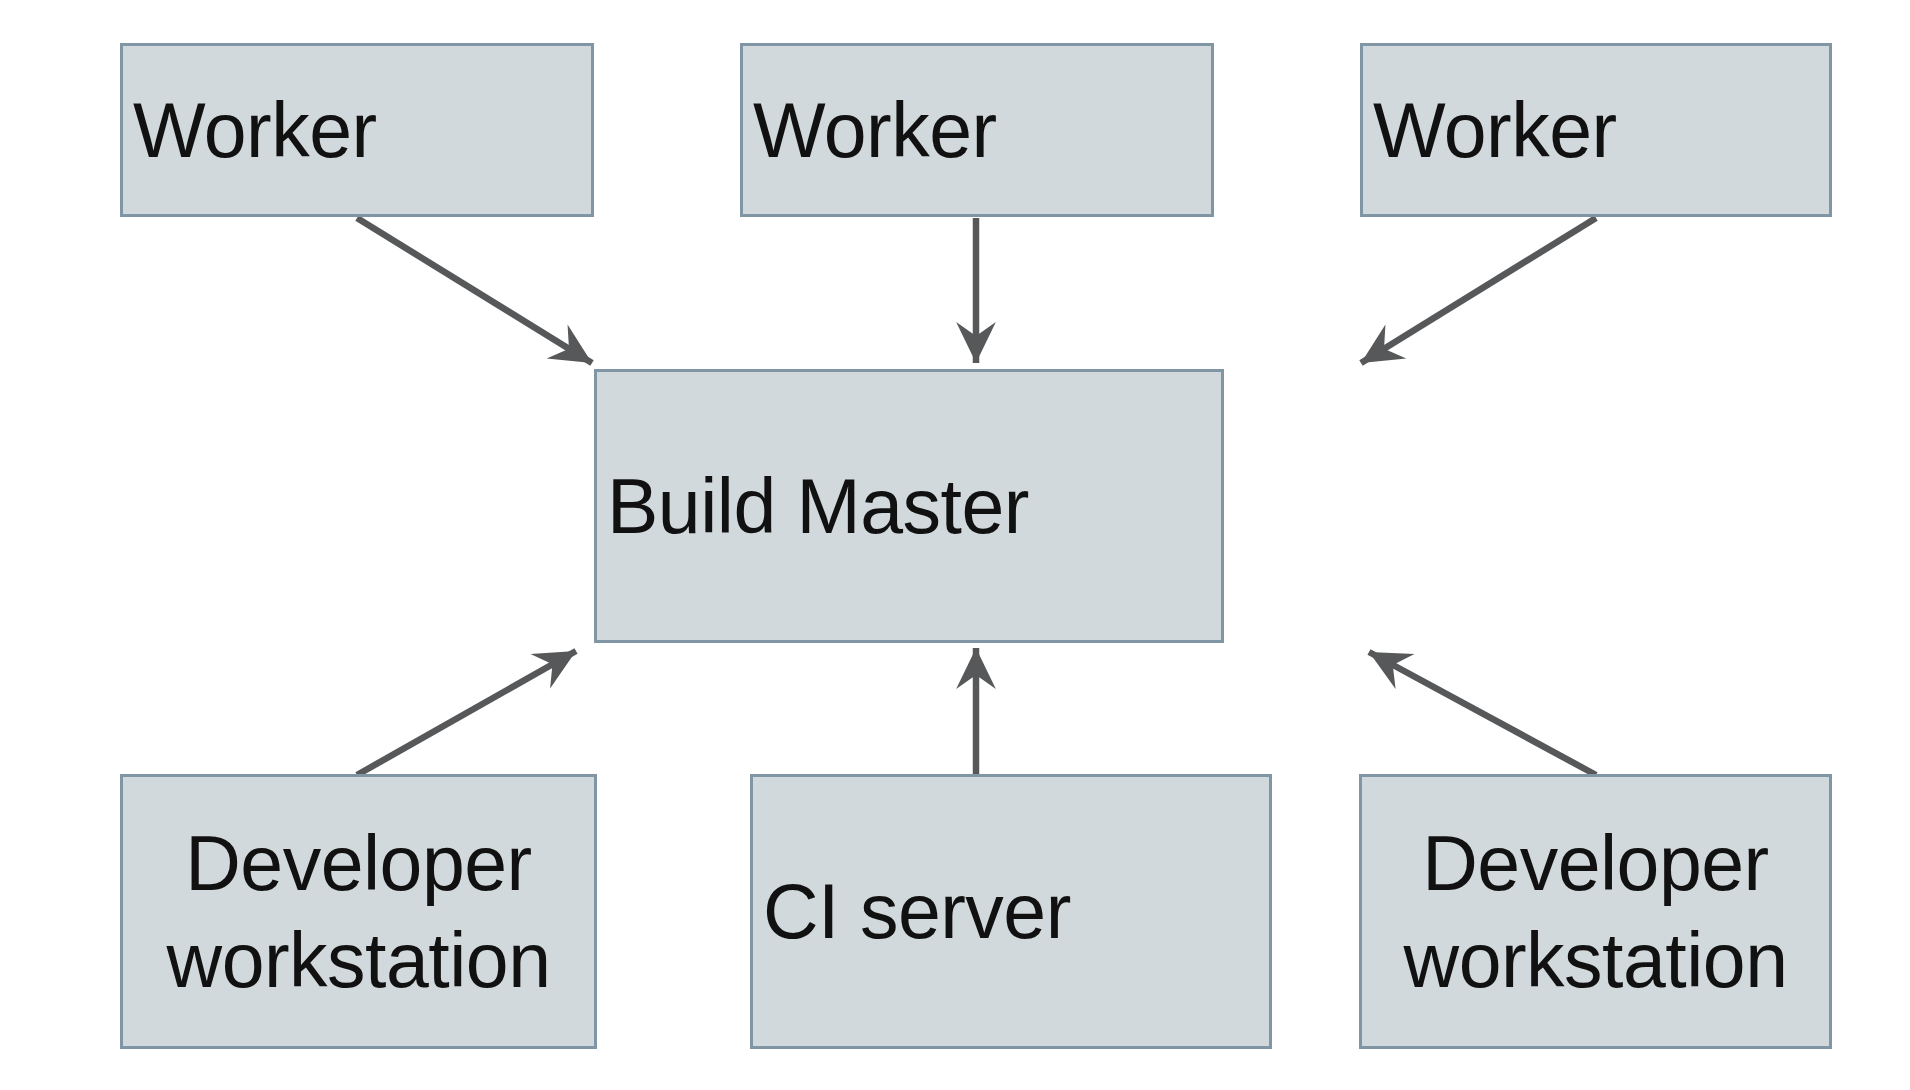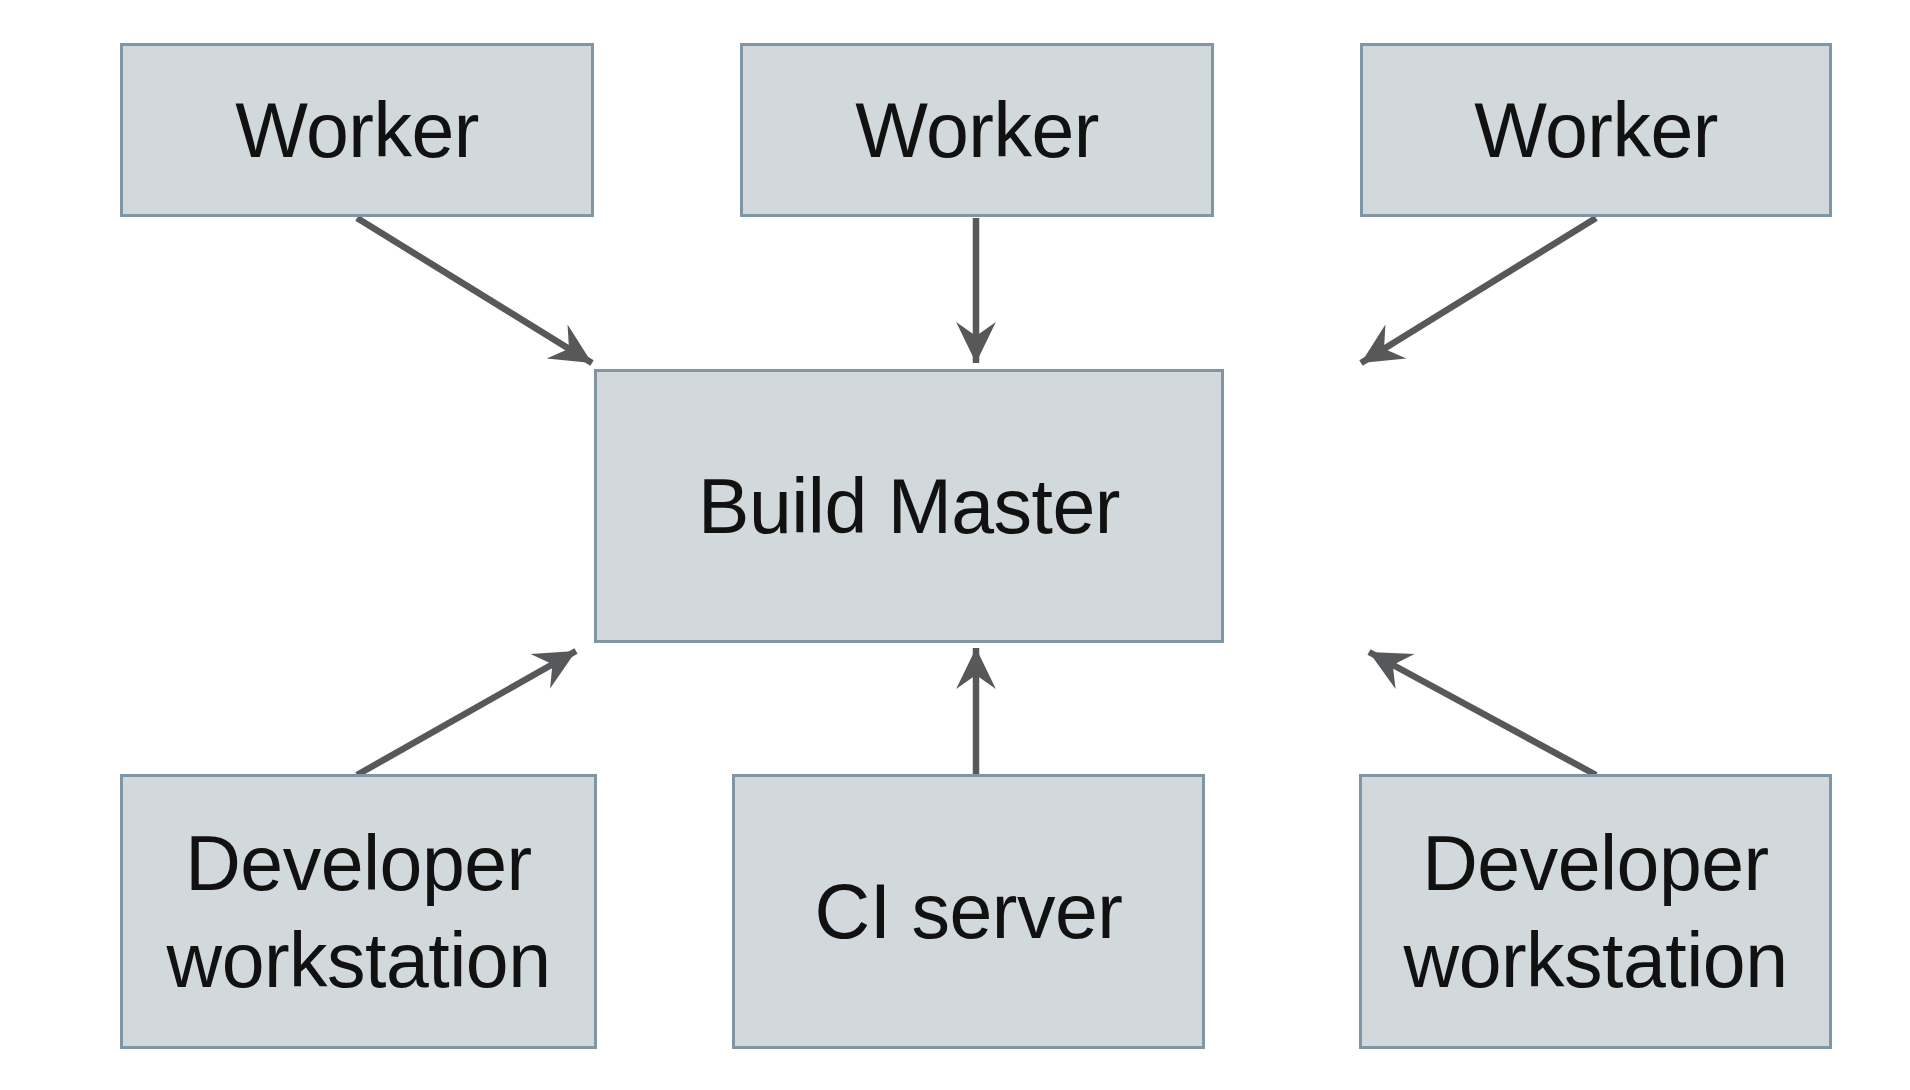--- a/index.html
+++ b/index.html
@@ -32,33 +32,33 @@
     stroke: var(--arrow);
     stroke-width: 6.5;
   }
   #arrowhead path { fill: var(--arrow); }
   .node {
     position: absolute;
     background: var(--node-fill);
     border: 3px solid var(--node-border);
     display: flex;
     align-items: center;
-    justify-content: center;
+    justify-content: flex-start;
     text-align: center;
     color: var(--text);
     font-size: 77px;
     line-height: 1.25;
     letter-spacing: -0.5px;
   }
   .node-worker-1        { left: 120px;  top: 43px;  width: 474px; height: 174px; }
   .node-worker-2        { left: 740px;  top: 43px;  width: 474px; height: 174px; }
   .node-worker-3        { left: 1360px; top: 43px;  width: 472px; height: 174px; }
   .node-build-master    { left: 594px;  top: 369px; width: 630px; height: 274px; }
   .node-dev-ws-left     { left: 120px;  top: 774px; width: 477px; height: 275px; }
-  .node-ci-server       { left: 732px;  top: 774px; width: 473px; height: 275px; }
+  .node-ci-server       { left: 750px;  top: 774px; width: 522px; height: 275px; }
   .node-dev-ws-right    { left: 1359px; top: 774px; width: 473px; height: 275px; }
   .node-label { display: inline-block; padding: 0 10px; }
 </style>
 </head>
 <body>
 
 <div class="canvas">
 
   <svg class="arrows-layer" viewBox="0 0 1910 1090" xmlns="http://www.w3.org/2000/svg">
     <defs>

